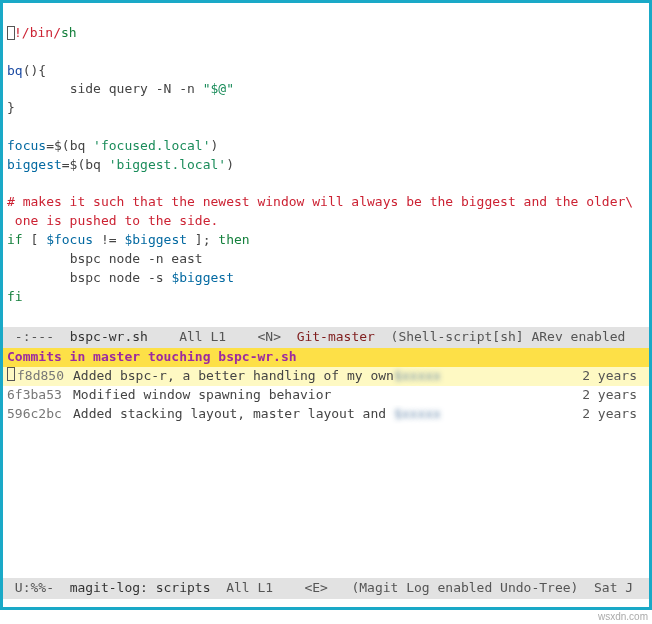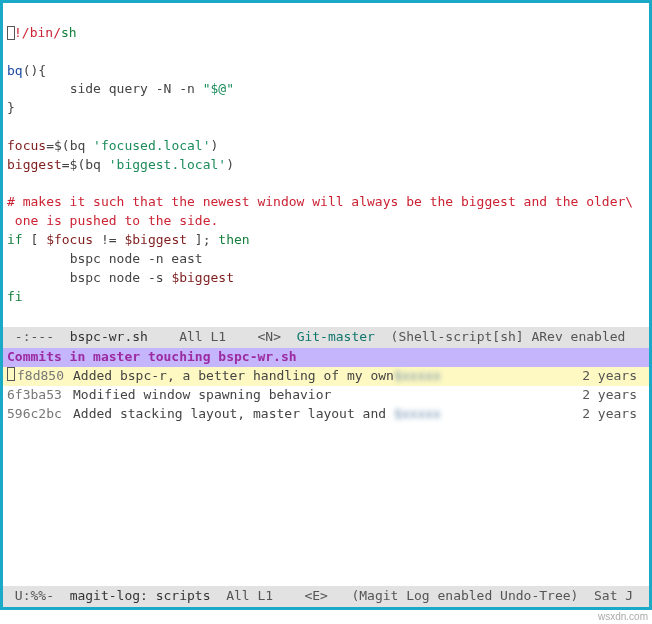--- a/index.html
+++ b/index.html
@@ -27,53 +27,53 @@
   .cursor-box {
     display:inline-block;
     width:8px; height:14px;
     border:1px solid #555;
     vertical-align: text-bottom;
     margin-right:-1px;
   }
   .cursor-box-row { display:inline-block; width:8px;height:14px;border:1px solid #555; position:absolute; left:4px; }
   .c-kw   { color:#15803d; }   
   .c-str  { color:#1a8c5a; }   
-  .c-var  { color:#7f1d1d; }   
+  .c-var  { color:#0369a1; }   
   .c-fn   { color:#1a4aa3; }   
   .c-cmt  { color:#c23;text-align:center; }
 
   .modeline {
     background: #e2e2e2;
     color:#555;
     padding: 1px 4px;
     white-space: pre;
     font-size: 13px;
   }
   .modeline .buf { font-weight: normal; color:#333; }
-  .modeline .git { color:#0f766e; }
+  .modeline .git { color:#7f1d1d; }
 
   .magit-pane { padding: 0; }
   .magit-header {
-    background: #c4b5fd;
+    background: #fde047;
     color:#9c2aa0;
     font-weight: bold;
     padding: 0 4px;
   }
   .commit-row {
     padding: 0 4px;
     display: flex;
     position: relative;
   }
   .commit-row.sel { background:#fef9c3; }
   .hash { color:#777; width: 66px; display:inline-block; }
   .msg-col { flex: 1 1 auto; white-space: pre; overflow:hidden; }
   .blur { color:transparent; text-shadow: 0 0 5px rgba(80,120,160,0.9); }
   .age { width: 80px; text-align: right; color:#555; padding-right:8px;}
   .modeline.bottom {
-    position:absolute; left:0; right:0; bottom:0;
+    position:absolute; left:0; right:0; bottom:8px;
   }
   .watermark {
     position:absolute; right:4px; bottom:0px;
     font-size:10px; color:#aaa; font-family: sans-serif;
   }
 </style>
 </head>
 <body>
 
 <div class="frame">

